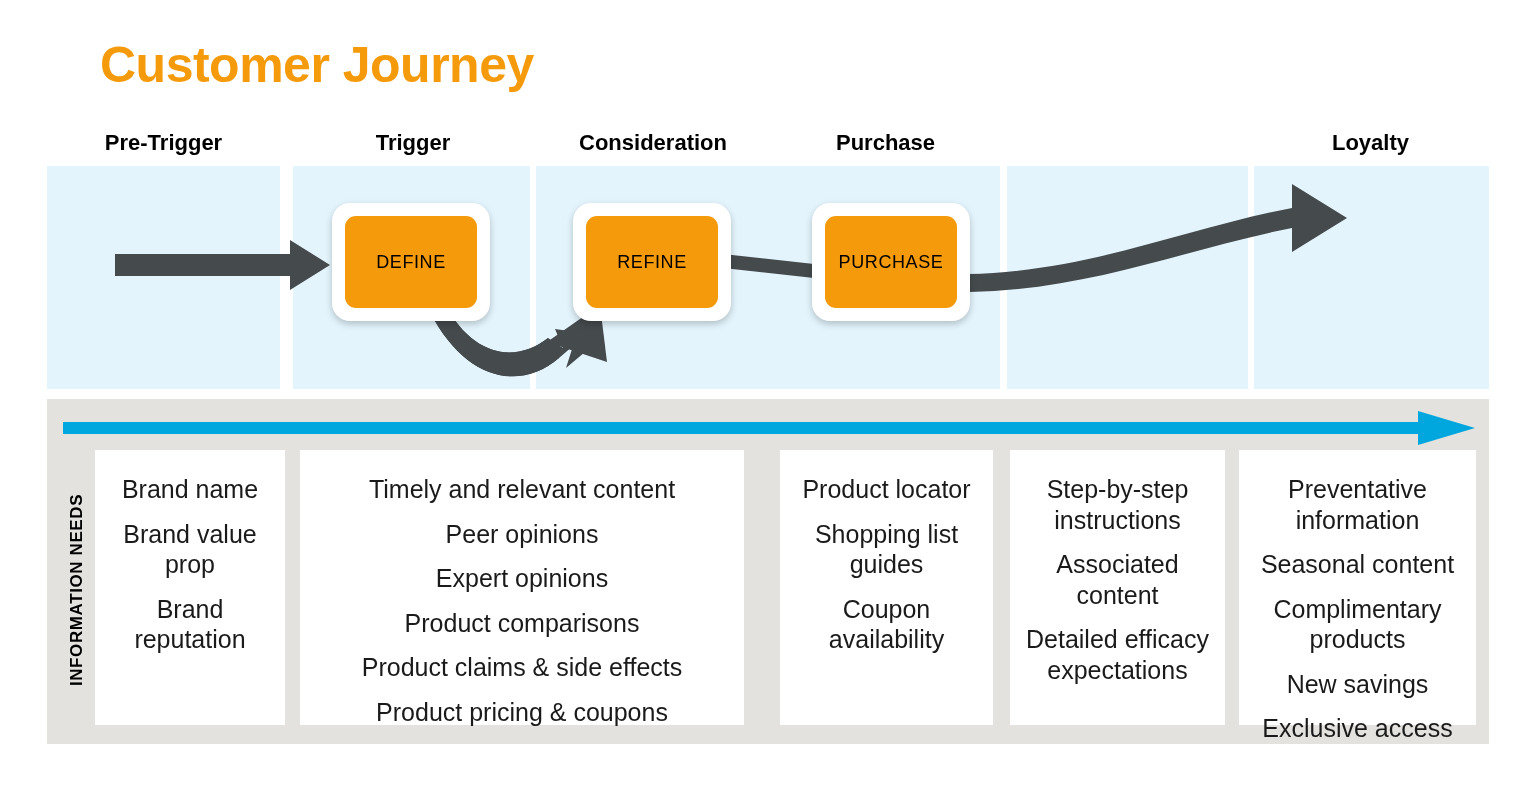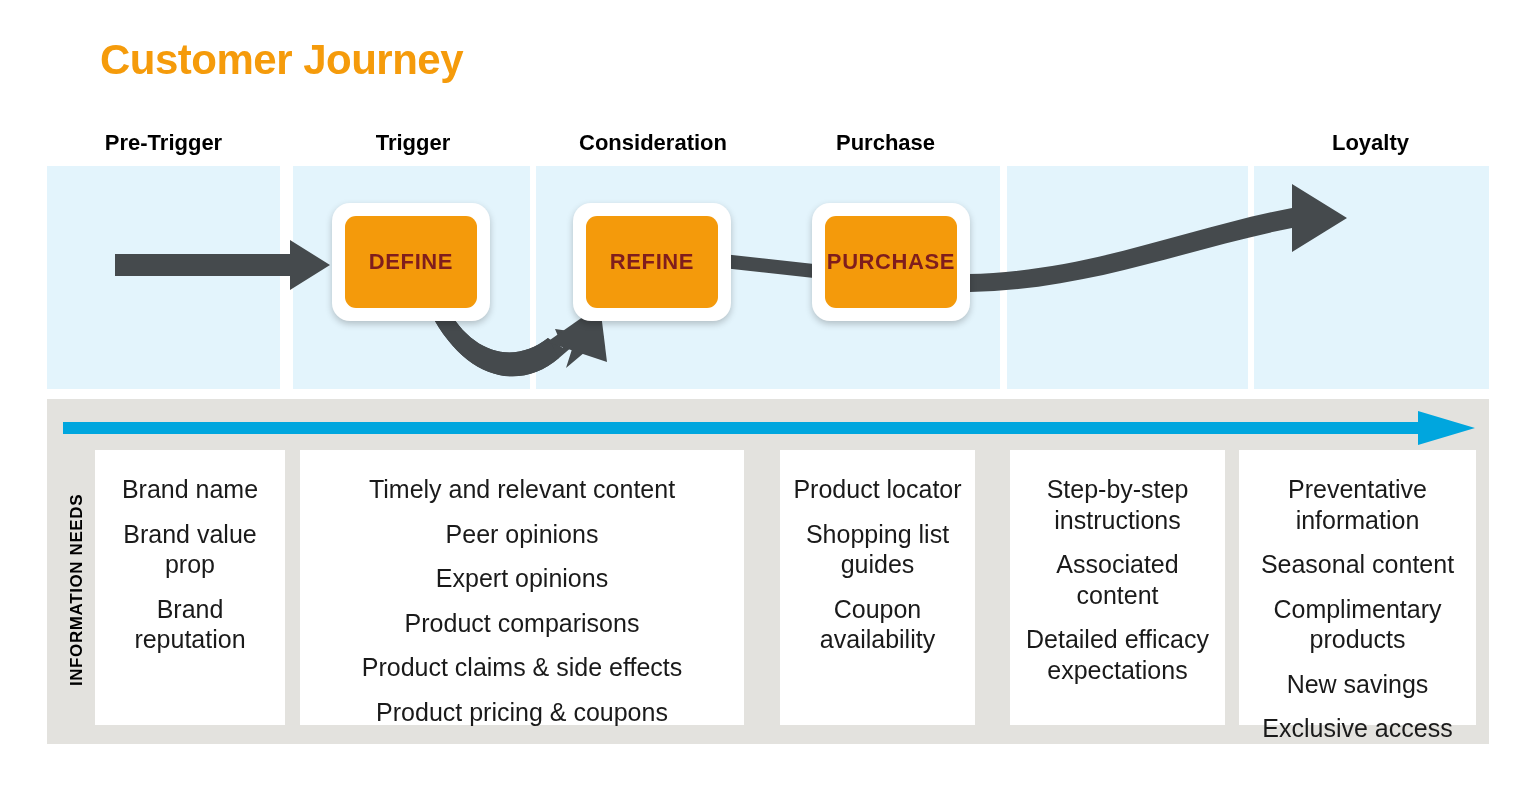--- a/index.html
+++ b/index.html
@@ -19,21 +19,21 @@
     position: relative;
     width: 1536px;
     height: 796px;
   }
 
   
   .page-title {
     position: absolute;
     left: 100px;
     top: 36px;
-    font-size: 42px;
+    font-size: 50px;
     font-weight: bold;
     color: #F59B0B;
     letter-spacing: -0.5px;
     white-space: nowrap;
   }
 
   
   .stage-headers {
     position: absolute;
     left: 47px;
@@ -91,23 +91,23 @@
     top: 13px;
     right: 13px;
     bottom: 13px;
     background: #F49A0B;
     border-radius: 11px;
     display: flex;
     align-items: center;
     justify-content: center;
   }
   .milestone-label {
-    color: #7f1d1d;
-    font-size: 22px;
-    font-weight: bold;
+    color: #000000;
+    font-size: 18px;
+    font-weight: normal;
     letter-spacing: 0.6px;
     white-space: nowrap;
   }
 
   
   .needs-panel {
     position: absolute;
     left: 47px;
     top: 399px;
     width: 1442px;
@@ -260,21 +260,21 @@
 
       <div class="needs-card" style="left:253px; width:444px;">
         <div class="need-item">Timely and relevant content</div>
         <div class="need-item">Peer opinions</div>
         <div class="need-item">Expert opinions</div>
         <div class="need-item">Product comparisons</div>
         <div class="need-item">Product claims &amp; side effects</div>
         <div class="need-item">Product pricing &amp; coupons</div>
       </div>
 
-      <div class="needs-card" style="left:733px; width:195px;">
+      <div class="needs-card" style="left:733px; width:213px;">
         <div class="need-item">Product locator</div>
         <div class="need-item">Shopping list guides</div>
         <div class="need-item">Coupon availability</div>
       </div>
 
       <div class="needs-card" style="left:963px; width:215px;">
         <div class="need-item">Step-by-step instructions</div>
         <div class="need-item">Associated content</div>
         <div class="need-item">Detailed efficacy expectations</div>
       </div>

